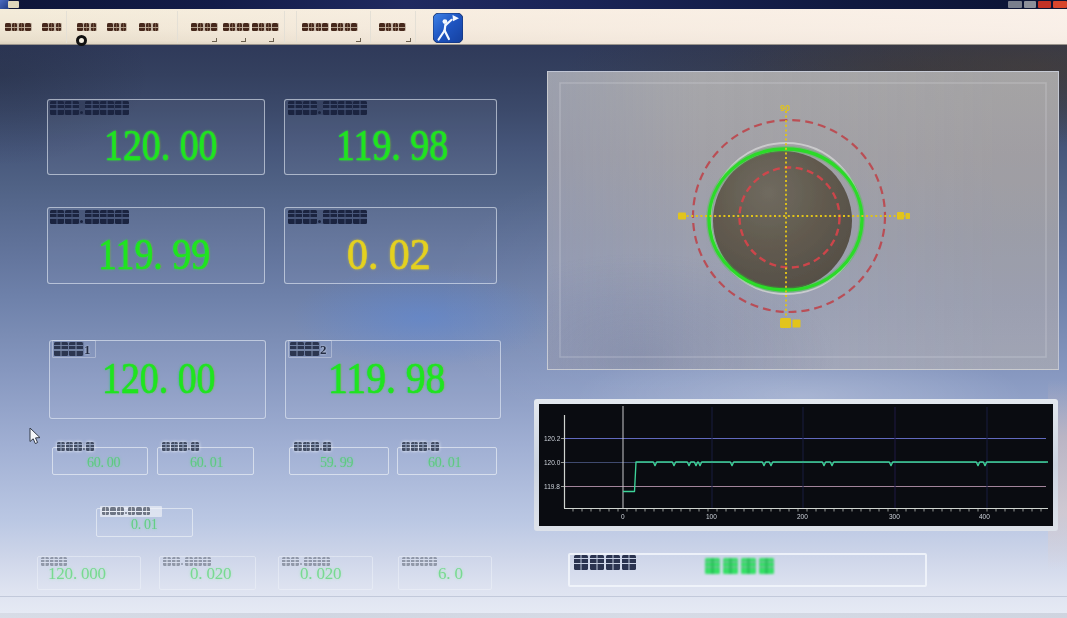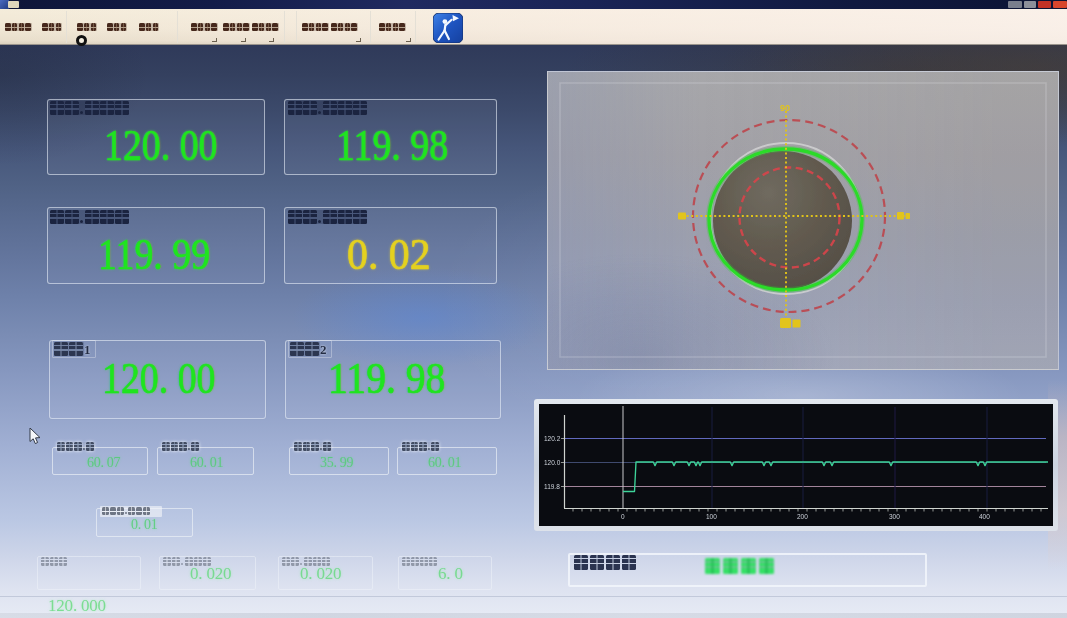--- a/index.html
+++ b/index.html
@@ -275,23 +275,23 @@
       <i class="d d8"></i>
       <i class="g s8"></i>
     </div>
  <div class="fz lblSoft gl" style="left:402px;top:442px;">
       <i class="g s8"></i>
       <i class="g s8"></i>
       <i class="g s8"></i>
       <i class="d d8"></i>
       <i class="g s8"></i>
     </div>
- <div class="sval" style="left:87px;top:455px;">60. 07</div>
+ <div class="sval" style="left:87px;top:455px;">60. 00</div>
  <div class="sval" style="left:190px;top:455px;">60. 01</div>
- <div class="sval" style="left:320px;top:455px;">35. 99</div>
+ <div class="sval" style="left:320px;top:455px;">59. 99</div>
  <div class="sval" style="left:428px;top:455px;">60. 01</div>
 
  <div class="ab sbox" style="left:96px;top:508px;width:95px;height:27px;"></div>
  <div class="ab" style="left:100px;top:506px;width:62px;height:11px;background:rgba(245,247,250,.6);border-radius:1px;"></div>
  <div class="fz" style="left:102px;top:507px;--c:#4a5262;--l:rgba(255,255,255,.6);opacity:.75;">
       <i class="g" style="width:6.5px;height:8px;margin-right:1px;"></i>
       <i class="g" style="width:6.5px;height:8px;margin-right:1px;"></i>
       <i class="g" style="width:6.5px;height:8px;margin-right:1px;"></i>
       <i class="d d8"></i>
       <i class="g" style="width:6.5px;height:8px;margin-right:1px;"></i>
@@ -324,21 +324,21 @@
       <i class="g s8b"></i>
       <i class="g s8b"></i>
       <i class="g s8b"></i>
     </div>
  <div class="fz lblB" style="left:402px;top:557px;">
       <i class="g s8b"></i>
       <i class="g s8b"></i>
       <i class="g s8b"></i>
       <i class="g s8b"></i>
     </div>
- <div class="bval" style="left:48px;top:596px;">120. 000</div>
+ <div class="bval" style="left:48px;top:564px;">120. 000</div>
  <div class="bval" style="left:190px;top:564px;">0. 020</div>
  <div class="bval" style="left:300px;top:564px;">0. 020</div>
  <div class="bval" style="left:438px;top:564px;">6. 0</div>
 
  <div class="ab" style="left:568px;top:553px;width:355px;height:30px;border:2px solid rgba(242,246,251,.85);border-radius:2px;"></div>
  <div class="fz" style="left:574px;top:555px;--c:#2a3350;--l:rgba(190,200,220,.5);">
       <i class="g s15"></i>
       <i class="g s15"></i>
       <i class="g s15"></i>
       <i class="g s15"></i>

